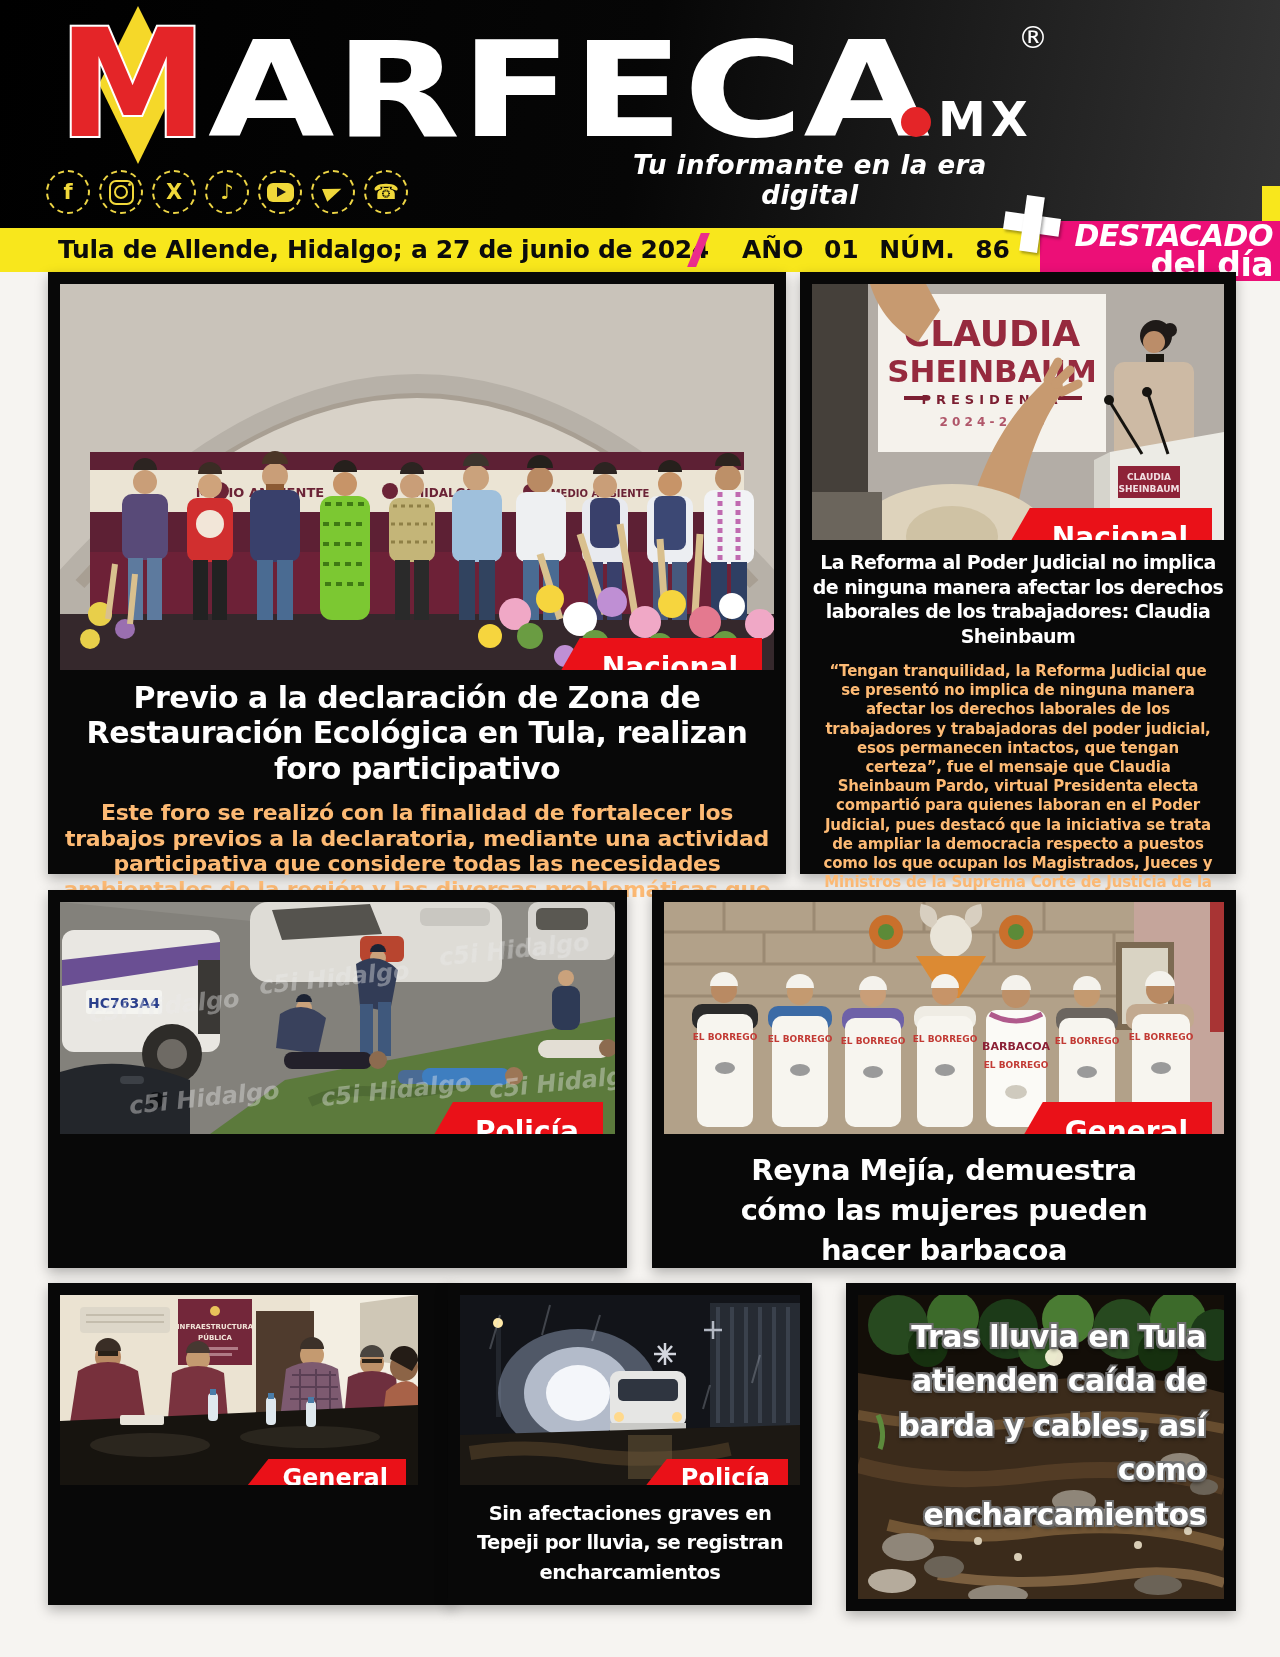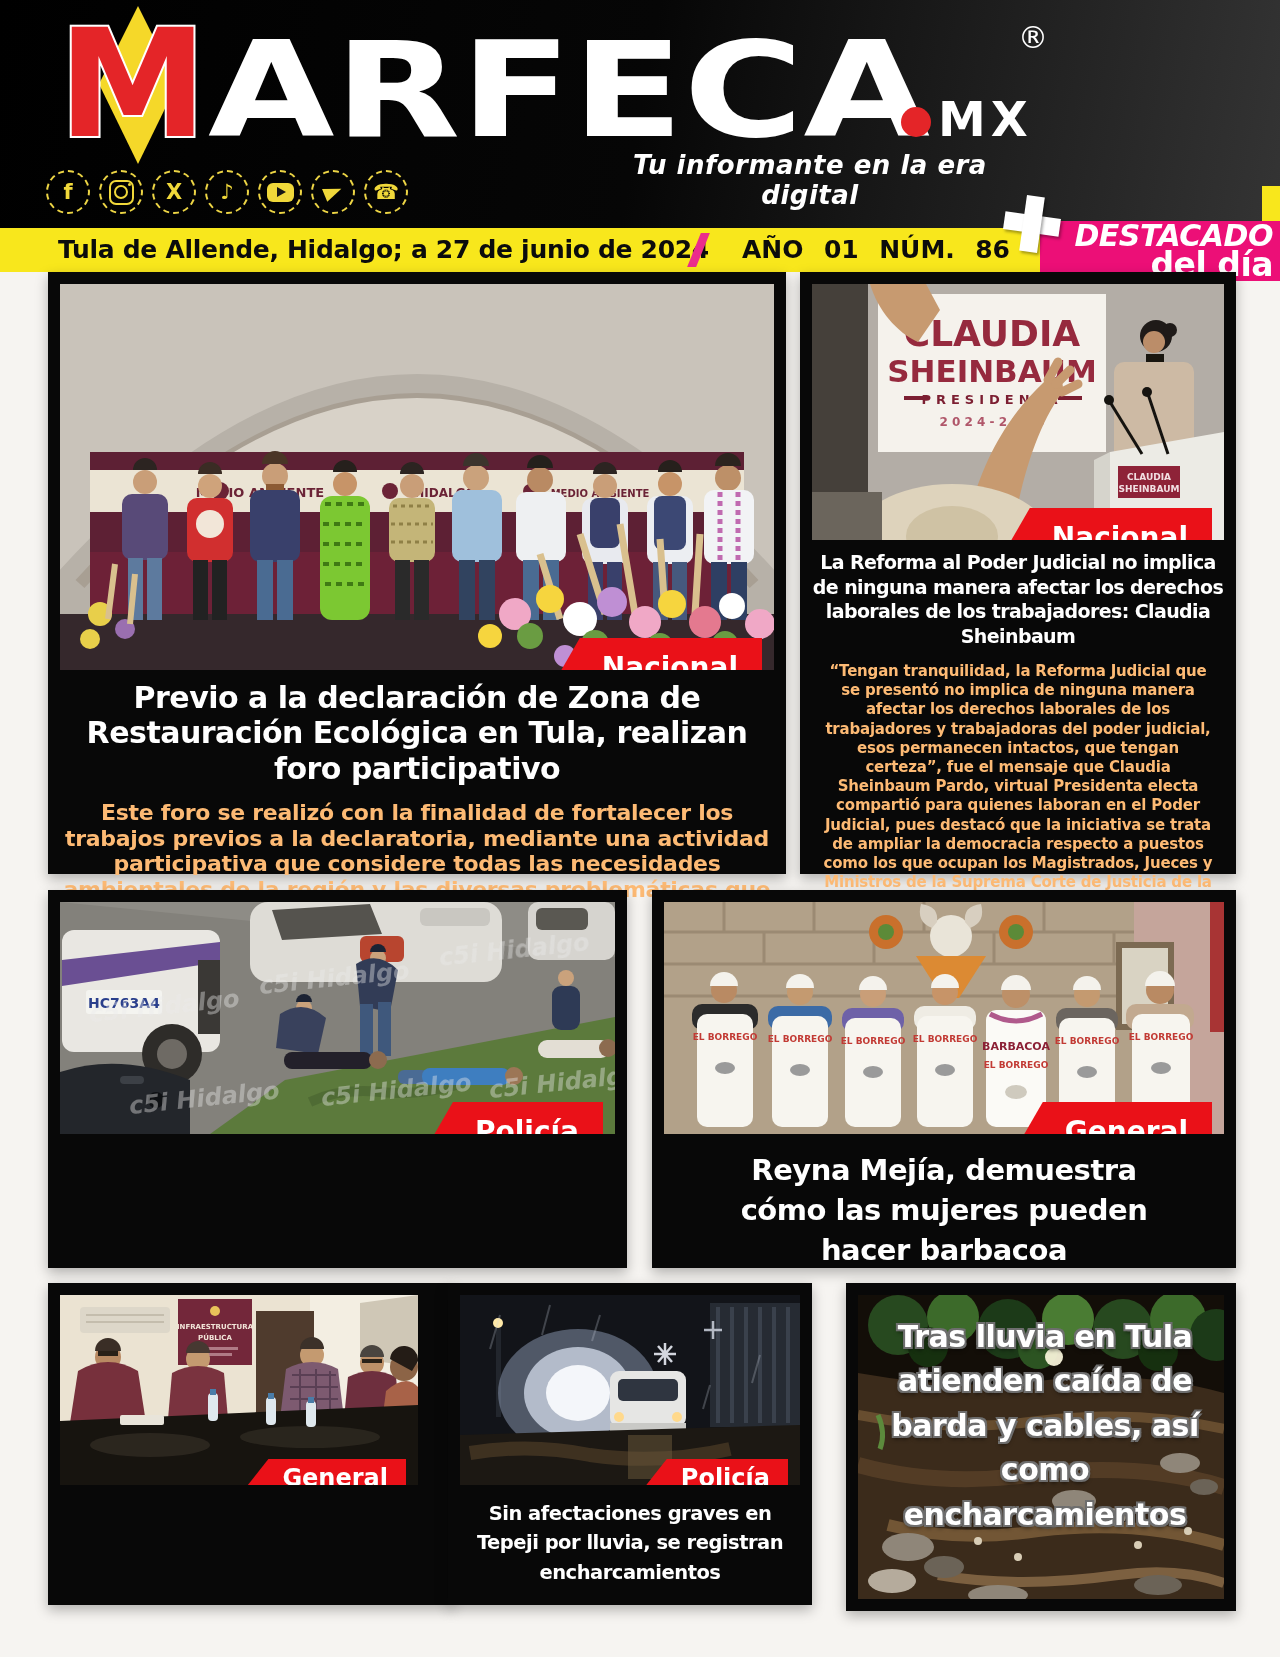--- a/index.html
+++ b/index.html
@@ -66,21 +66,21 @@
   .hl{margin:0;color:#fff;text-align:center;font-weight:800;}
   .body{margin:0;color:#fdba74;text-align:center;font-weight:700;}
   #card-main .hl{position:absolute;left:16px;right:16px;top:408px;font-size:30px;line-height:1.18;letter-spacing:-0.5px;}
   #card-main .body{position:absolute;left:6px;right:6px;top:528px;font-size:22px;line-height:1.16;letter-spacing:-0.3px;}
   #card-shein .hl{position:absolute;left:8px;right:8px;top:278px;font-size:19px;line-height:1.3;letter-spacing:-0.6px;}
   #card-shein .body{position:absolute;left:20px;right:20px;top:390px;font-size:15px;line-height:1.28;letter-spacing:-0.2px;}
   #card-police .hl{position:absolute;left:24px;right:24px;top:262px;font-size:27px;line-height:1.45;letter-spacing:-0.5px;}
   #card-barb .hl{position:absolute;left:77px;right:77px;top:260px;font-size:29px;line-height:1.38;letter-spacing:-0.5px;}
   #card-meet .hl{position:absolute;left:8px;right:8px;top:216px;font-size:21px;line-height:1.45;letter-spacing:-0.4px;}
   #card-rain .hl{position:absolute;left:10px;right:10px;top:216px;font-size:19.5px;line-height:1.5;letter-spacing:-0.5px;}
-  .overlay-hl{position:absolute;left:26px;top:20px;width:322px;margin:0;color:#fff;text-align:center;
+  .overlay-hl{position:absolute;left:26px;top:20px;width:322px;margin:0;color:#fff;text-align:right;
       font-size:30px;font-weight:800;line-height:1.48;letter-spacing:-0.5px;
       text-shadow:-2px -2px 0 #6e6e6e,2px -2px 0 #6e6e6e,-2px 2px 0 #6e6e6e,2px 2px 0 #6e6e6e,0 3px 4px rgba(0,0,0,.6);}
 </style>
 </head>
 <body>
 
 <div class="page">
 
   <header class="masthead">
     <svg class="logo-svg" width="1020" height="160" viewBox="0 0 1020 160">

